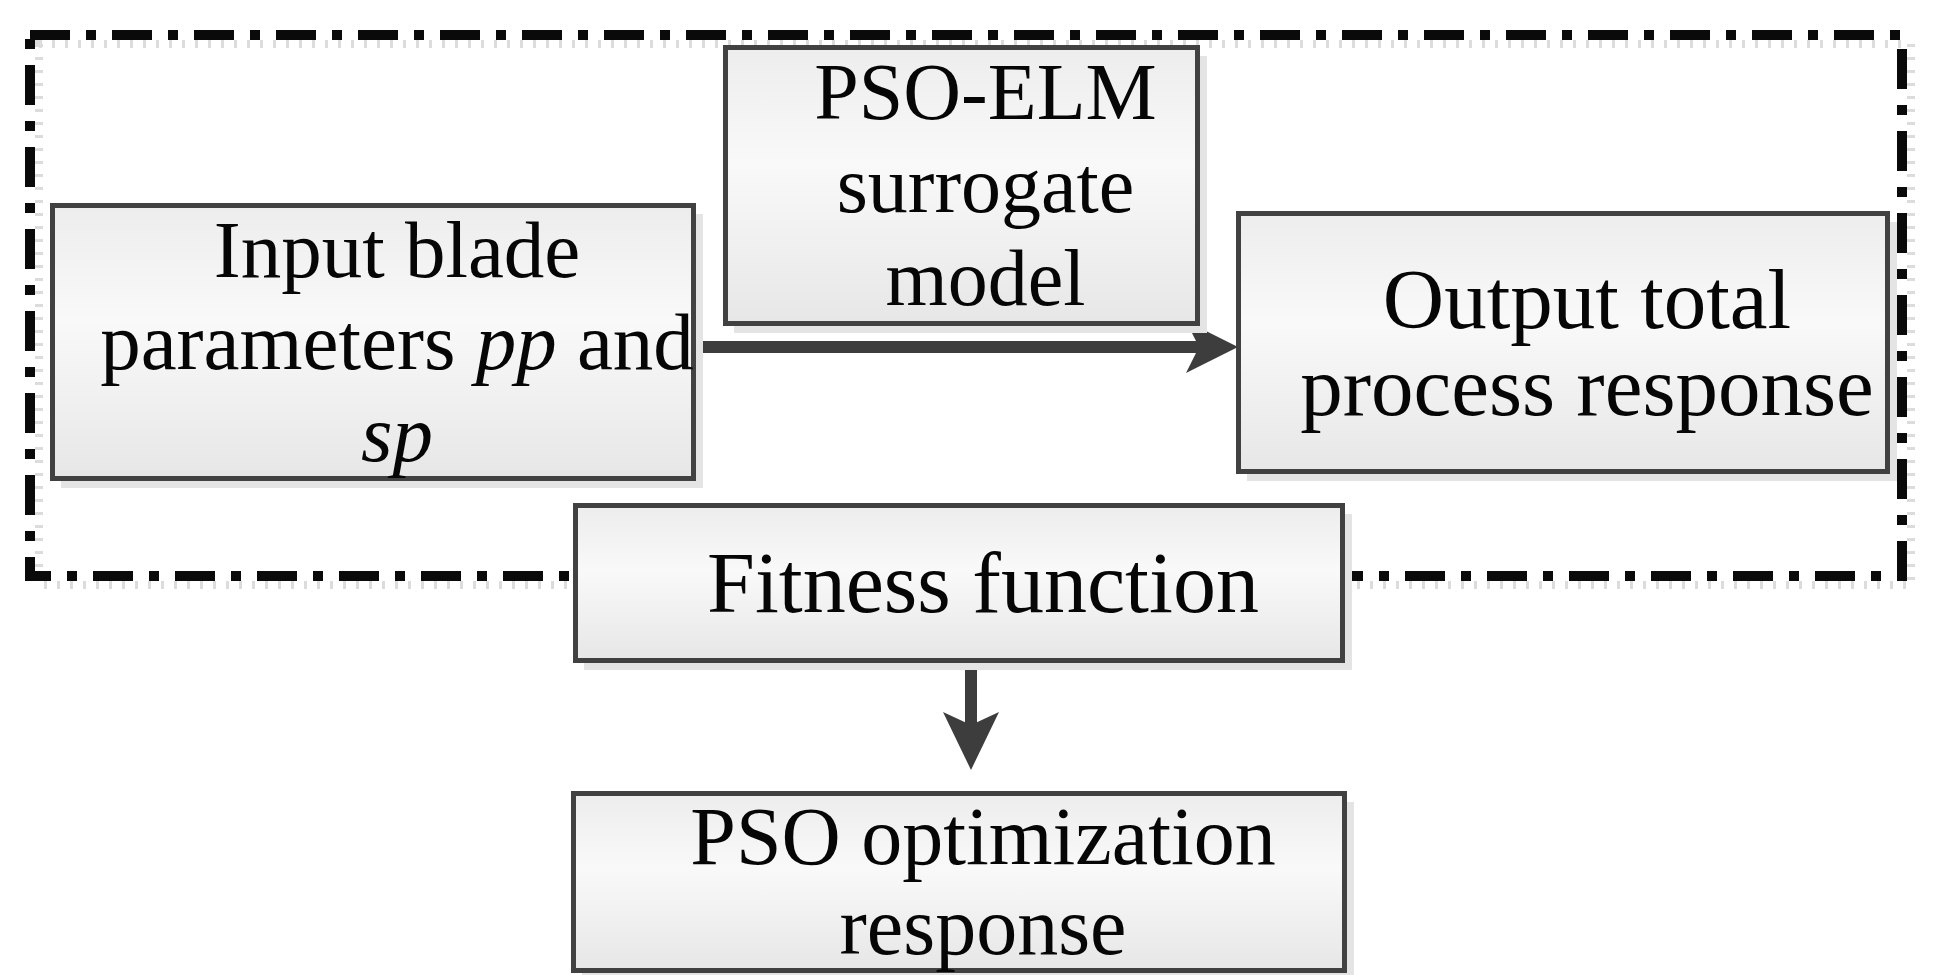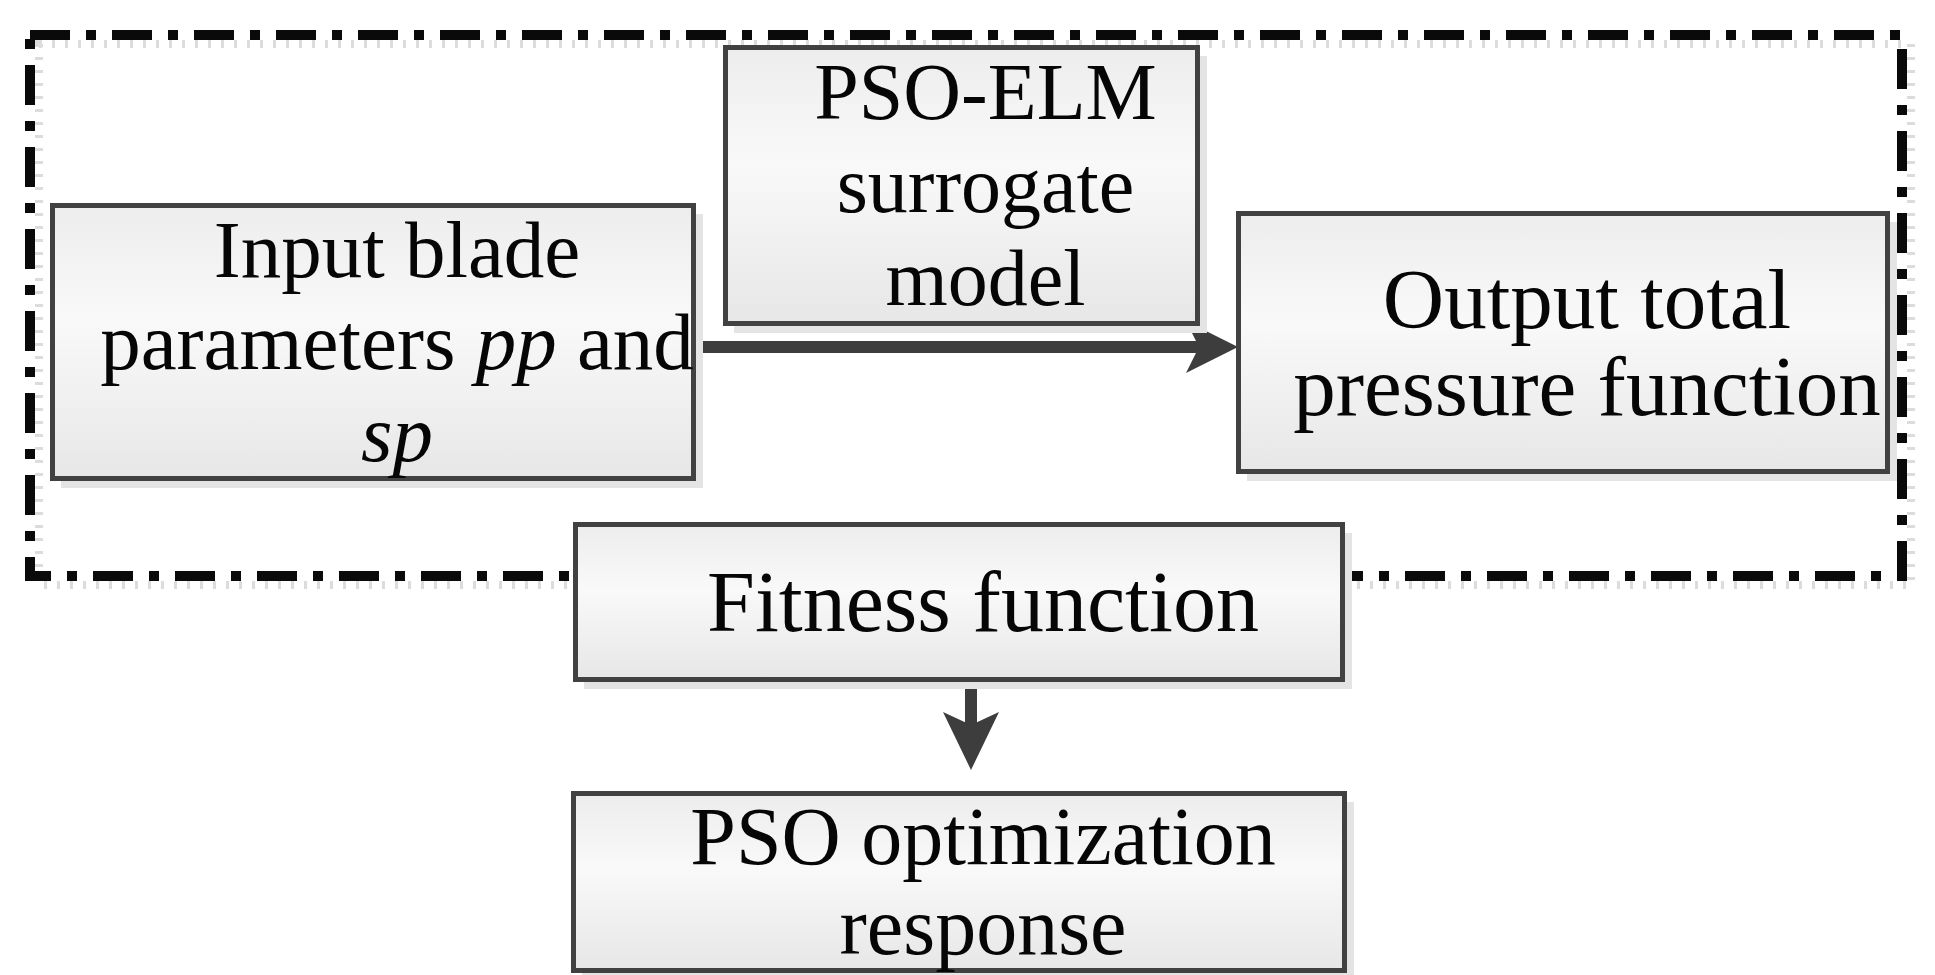--- a/index.html
+++ b/index.html
@@ -36,21 +36,21 @@
     padding-left:48px;
   }
   .box .line{white-space:nowrap;}
   .box .line i{}
   .box-input   {left:42px;  top:203px; width:646px; height:278px; font-size:81px;margin-left:8px;}
   .box-input   .line{line-height:92px;}
   .box-surrogate{left:723px; top:45px;  width:477px; height:281px; font-size:80px;}
   .box-surrogate .line{line-height:93px;}
   .box-output  {left:1236px;top:211px; width:654px; height:263px; font-size:85px;}
   .box-output  .line{line-height:87px;}
-  .box-fitness {left:573px; top:522px; width:772px; height:160px; font-size:86px;}
+  .box-fitness {left:573px; top:503px; width:772px; height:160px; font-size:86px;}
   .box-fitness .line{line-height:92px;}
   .box-pso     {left:571px; top:767px; width:776px; height:182px; font-size:82px;margin-top:24px;}
   .box-pso     .line{line-height:90px;}
 </style>
 </head>
 <body>
 
 <div class="canvas">
 
   <svg class="connector-layer" width="1935" height="975" viewBox="0 0 1935 975" xmlns="http://www.w3.org/2000/svg">
@@ -88,21 +88,21 @@
     <div class="line">
       <span>model</span>
     </div>
   </div>
 
   <div class="box box-output">
     <div class="line">
       <span>Output total</span>
     </div>
     <div class="line">
-      <span>pressure function</span>
+      <span>process response</span>
     </div>
   </div>
 
   <div class="box box-fitness">
     <div class="line">
       <span>Fitness function</span>
     </div>
   </div>
 
   <div class="box box-pso">

